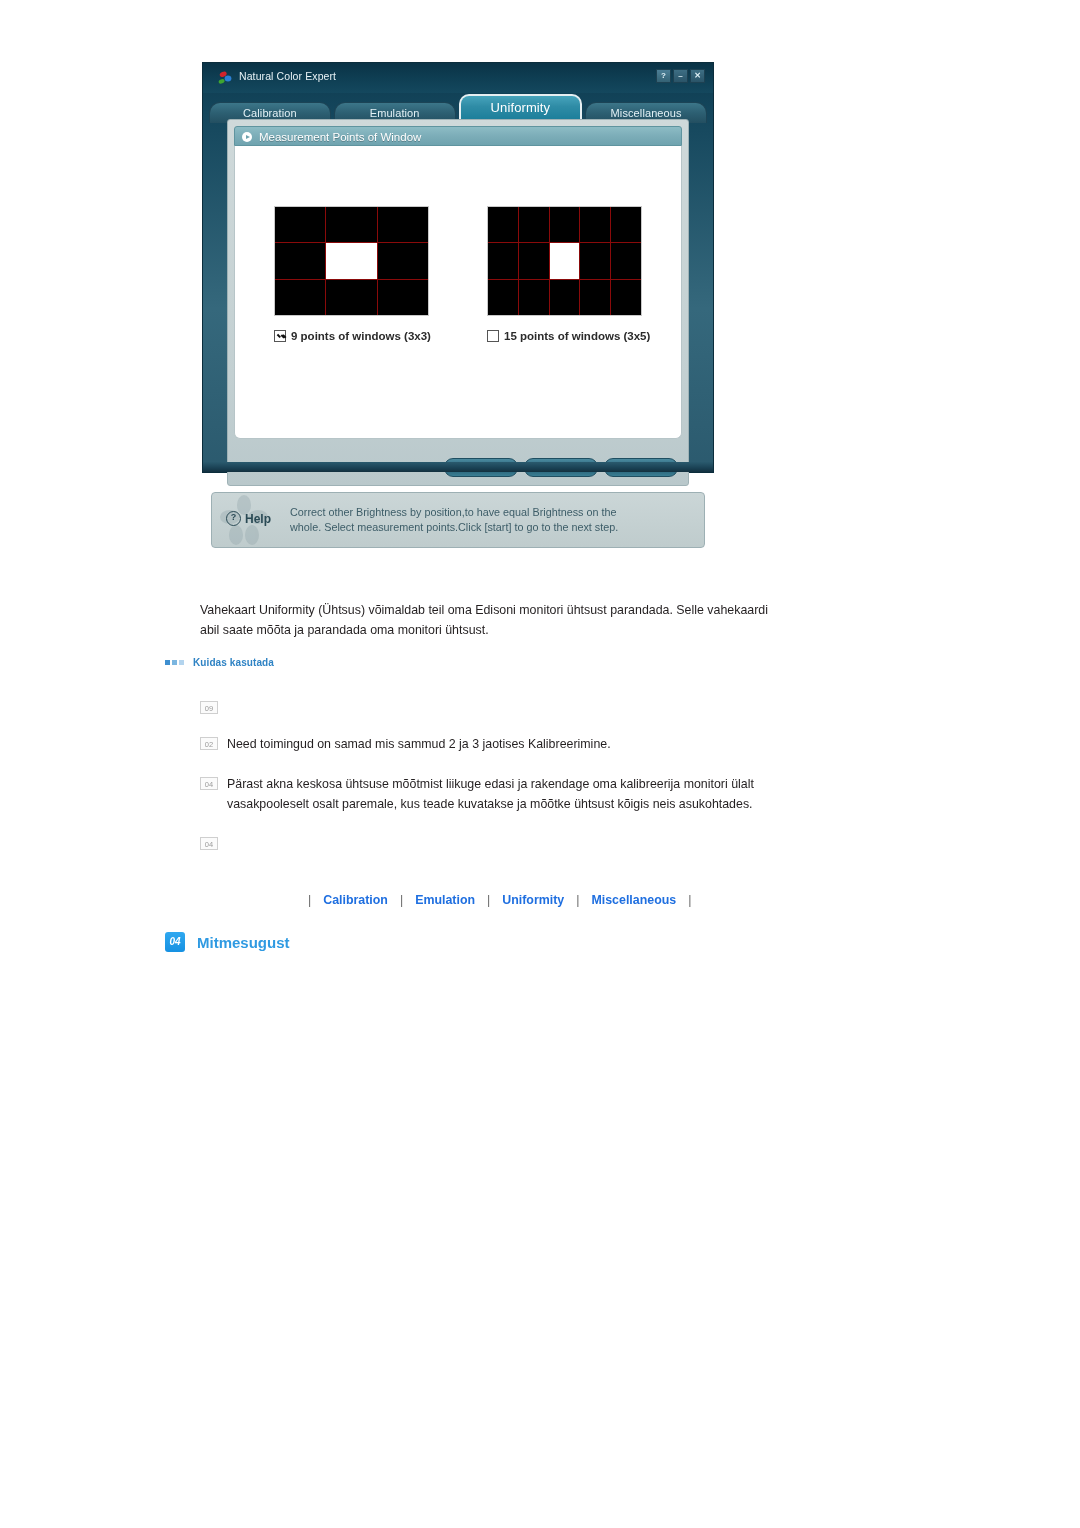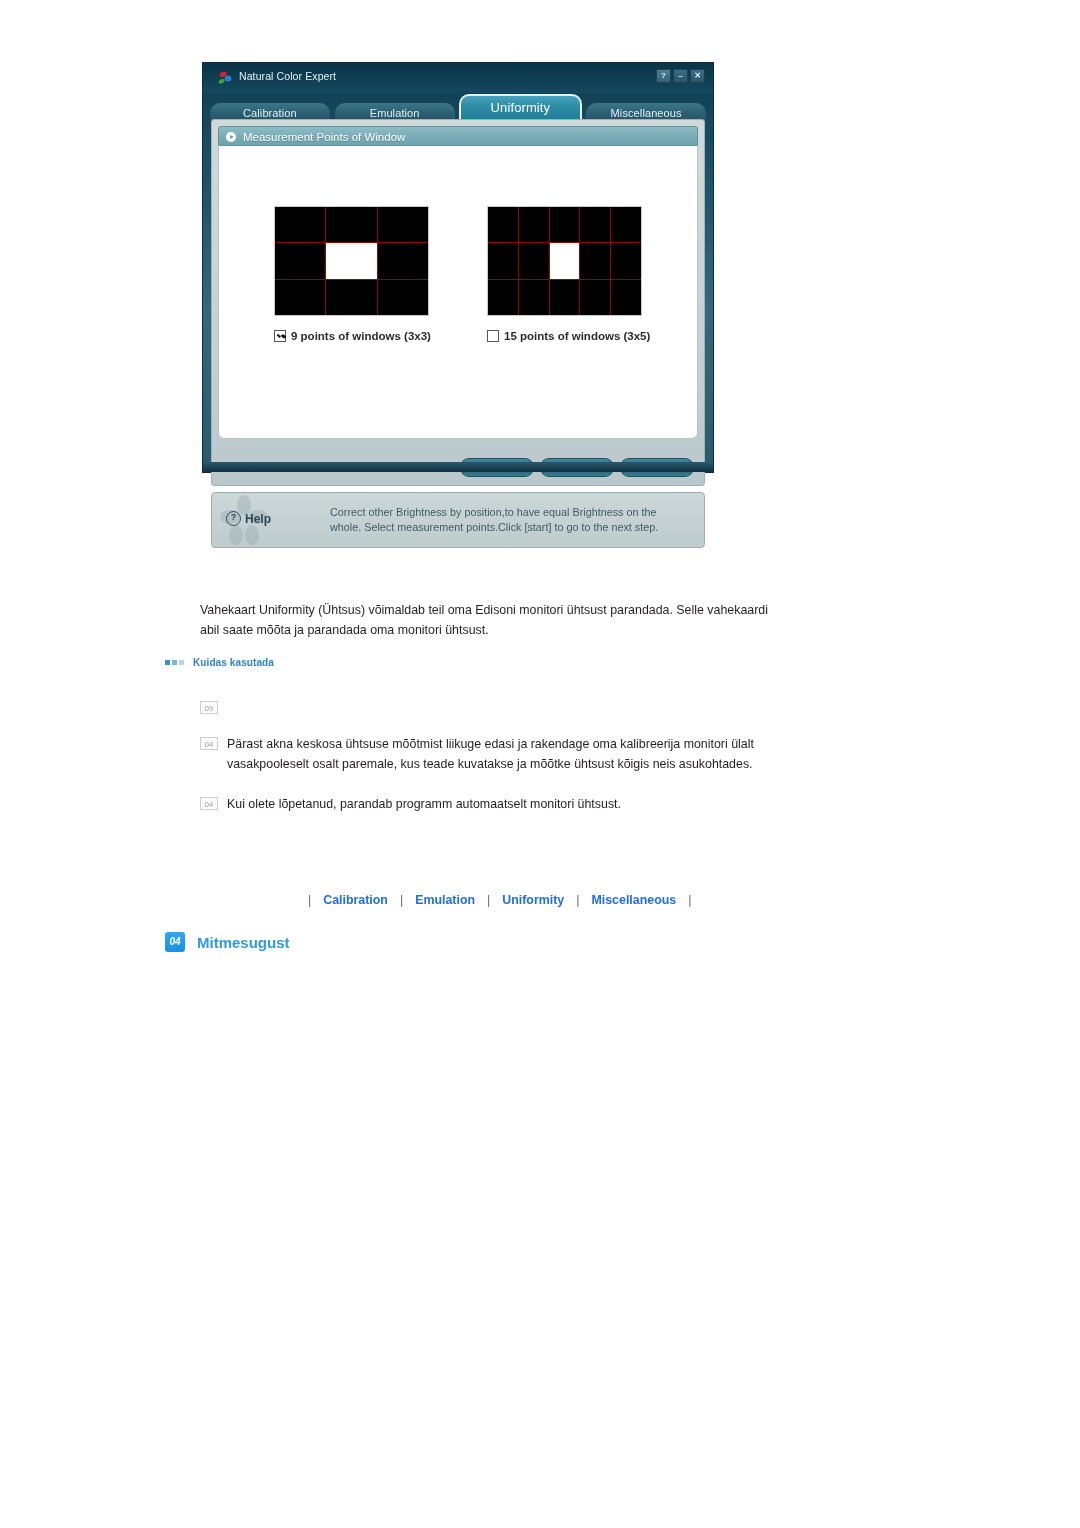--- a/index.html
+++ b/index.html
@@ -102,21 +102,21 @@
     color: #ffffff;
     background: linear-gradient(180deg, #47a4bc 0%, #2f8ca6 45%, #1d7f9b 100%);
     border: 2px solid #e6eff2;
     border-bottom: none;
     border-radius: 10px 10px 0 0;
     z-index: 4;
   }
 
   
   .panel-outer {
-    margin: 0 8px;
+    margin: 0 24px;
     background: linear-gradient(180deg, #cfd9da 0%, #c3d0d2 70%, #b9c8cb 100%);
     border: 1px solid #9fb2b6;
     border-radius: 3px;
     padding: 6px;
     position: relative;
     height: 367px;
     box-sizing: border-box;
   }
   .group-head {
     height: 20px;
@@ -272,21 +272,20 @@
     font-weight: bold;
   }
   .help-text {
     position: absolute;
     left: 78px;
     top: 12px;
     right: 8px;
     font-size: 10.8px;
     line-height: 15px;
     color: #3d5d68;
-    margin-left: 40px;
   }
   .app-footer {
     position: absolute;
     left: 0; right: 0; bottom: 0;
     height: 10px;
     background: linear-gradient(180deg, #2a5a6e 0%, #1a4154 60%, #12303f 100%);
   }
 
   
   .doc-para {
@@ -515,26 +514,29 @@
       <span class="sq sq3"></span>
   </span>
   <span class="sect-title">Kuidas kasutada</span>
 </div>
 
 <div class="steps">
   <div class="step">
     <span class="step-num">09</span>
   </div>
   <div class="step">
+    <span class="step-num">02</span>
+    <span class="step-text">Need toimingud on samad mis sammud 2 ja 3 jaotises Kalibreerimine.</span>
+  </div>
+  <div class="step">
     <span class="step-num">04</span>
     <span class="step-text">Pärast akna keskosa ühtsuse mõõtmist liikuge edasi ja rakendage oma kalibreerija monitori ülalt vasakpooleselt osalt paremale, kus teade kuvatakse ja mõõtke ühtsust kõigis neis asukohtades.</span>
   </div>
   <div class="step">
     <span class="step-num">04</span>
-    <span class="step-text">Kui olete lõpetanud, parandab programm automaatselt monitori ühtsust.</span>
   </div>
 </div>
 
 <div class="navlinks">
   <span class="sep">|</span>
   <a href="#">Calibration</a>
   <span class="sep">|</span>
   <a href="#">Emulation</a>
   <span class="sep">|</span>
   <a href="#">Uniformity</a>

